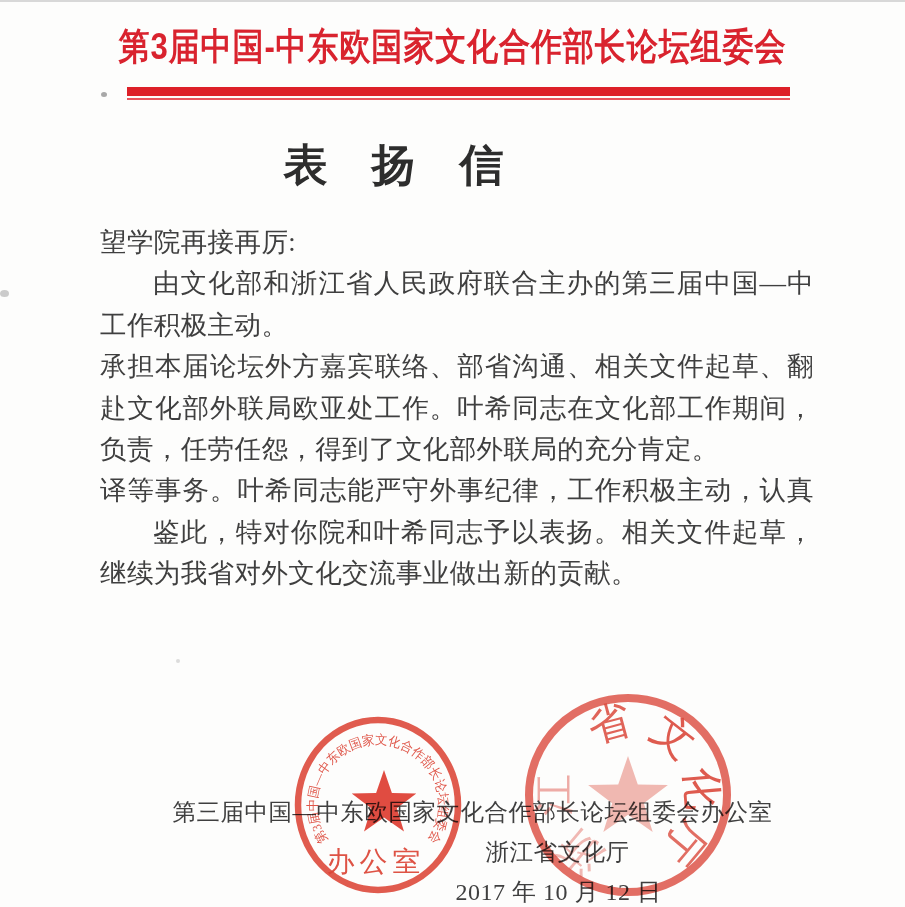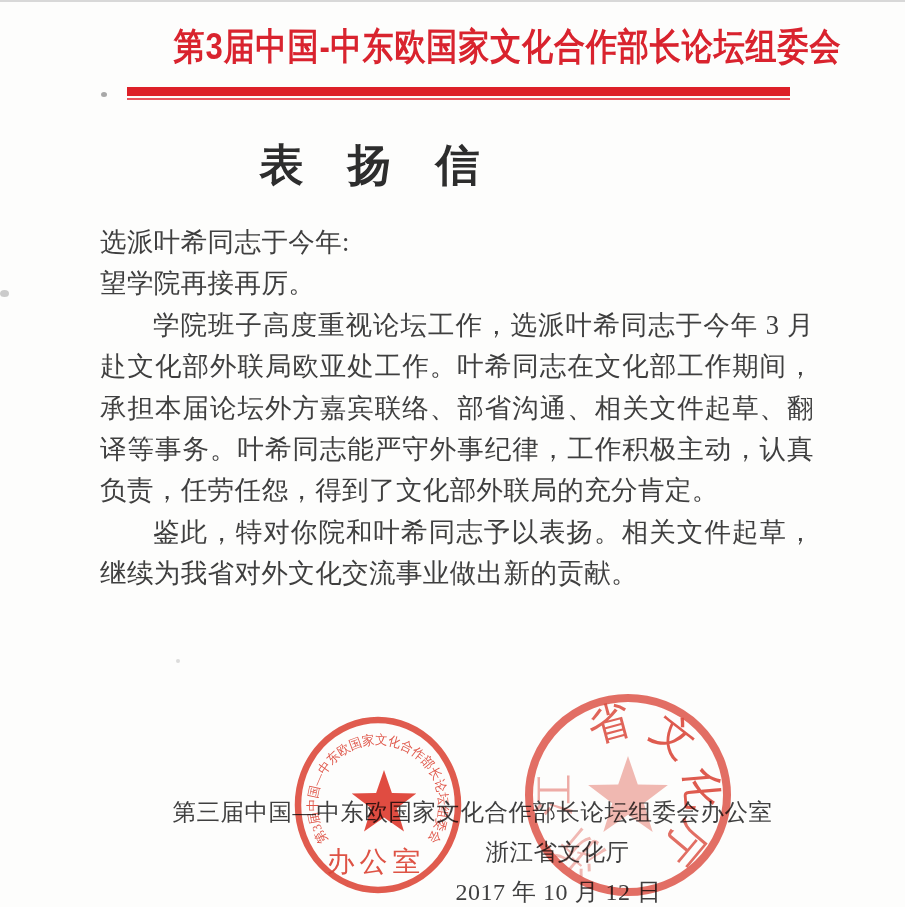--- a/index.html
+++ b/index.html
@@ -14,21 +14,21 @@
     position:absolute;top:0;left:0;width:905px;height:2px;
     background:#b9b9b9;opacity:.55;
   }
   .speck{position:absolute;border-radius:50%;}
   .speck-a{left:0;top:290px;width:9px;height:7px;background:#9a9a9a;opacity:.5;}
   .speck-b{left:101px;top:92px;width:6px;height:5px;background:#6f6f6f;opacity:.6;}
   .speck-c{left:176px;top:659px;width:4px;height:4px;background:#bbb;opacity:.5;}
 
   .header{
     position:absolute;top:22px;left:0;width:905px;
-    text-align:right;
+    text-align:center;
   }
   .header-title{
     display:inline-block;
     font-family:"Liberation Sans","DejaVu Sans",sans-serif;
     font-weight:bold;
     font-size:37px;
     letter-spacing:1px;
     color:#d9232e;
     transform:scaleX(0.84);
     transform-origin:center;
@@ -38,20 +38,21 @@
   .red-rule .thick{height:9px;background:#dd2028;}
   .red-rule .thin{height:2px;margin-top:2px;background:#e8545c;}
 
   .letter-title{
     position:absolute;top:136px;left:0;width:739px;
     text-align:center;
     font-size:44px;
     font-weight:bold;
     color:#2d2d2d;
     white-space:nowrap;
+    padding-left:24px;
   }
 
   .body-block{
     position:absolute;top:222px;left:100px;width:714px;
     color:#3f3f3f;
   }
   .body-line{
     font-size:26.5px;
     line-height:41.4px;
     height:41.4px;
@@ -103,27 +104,27 @@
 </div>
 
 <div class="red-rule">
   <div class="thick"></div>
   <div class="thin"></div>
 </div>
 
 <div class="letter-title">表　扬　信</div>
 
 <div class="body-block">
-  <div class="body-line">选派叶希同志于今年:</div>
-  <div class="body-line">望学院再接再厉。</div>
-  <div class="body-line indent fill">学院班子高度重视论坛工作，选派叶希同志于今年 3 月</div>
+  <div class="body-line">望学院再接再厉:</div>
+  <div class="body-line indent fill">由文化部和浙江省人民政府联合主办的第三届中国—中</div>
+  <div class="body-line">工作积极主动。</div>
+  <div class="body-line fill">承担本届论坛外方嘉宾联络、部省沟通、相关文件起草、翻</div>
   <div class="body-line fill">赴文化部外联局欧亚处工作。叶希同志在文化部工作期间，</div>
-  <div class="body-line fill">承担本届论坛外方嘉宾联络、部省沟通、相关文件起草、翻</div>
+  <div class="body-line">负责，任劳任怨，得到了文化部外联局的充分肯定。</div>
   <div class="body-line fill">译等事务。叶希同志能严守外事纪律，工作积极主动，认真</div>
-  <div class="body-line">负责，任劳任怨，得到了文化部外联局的充分肯定。</div>
   <div class="body-line indent fill">鉴此，特对你院和叶希同志予以表扬。相关文件起草，</div>
   <div class="body-line">继续为我省对外文化交流事业做出新的贡献。</div>
 </div>
 
 <div class="signature-block">
   <div class="sig-line sig-office">第三届中国—中东欧国家文化合作部长论坛组委会办公室</div>
   <div class="sig-line sig-dept">浙江省文化厅</div>
   <div class="sig-line sig-date">2017 年 10 月 12 日</div>
 </div>
 

